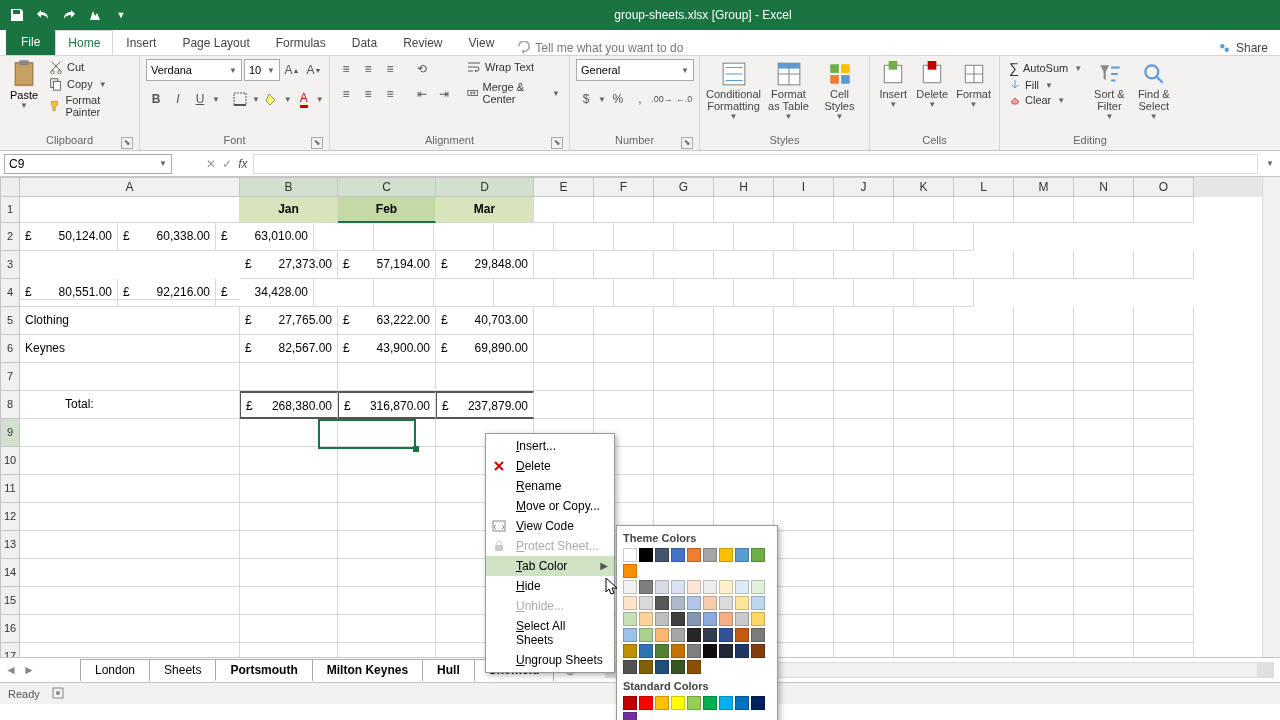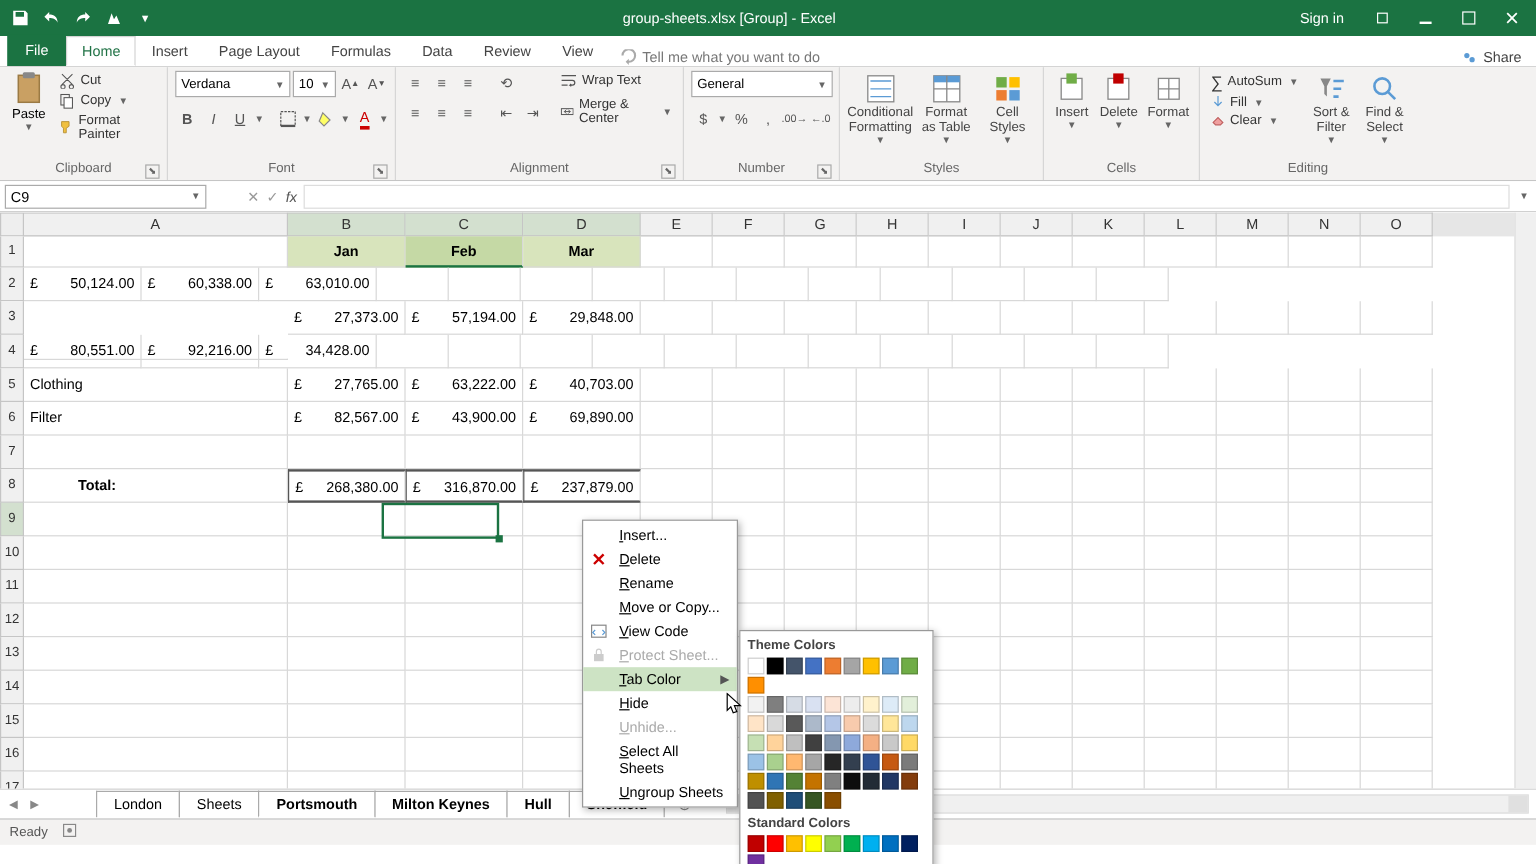--- a/index.html
+++ b/index.html
@@ -52,21 +52,21 @@
 .row-h { width:20px; border:1px solid #c5c5c5; border-top:none; text-align:center; font-size:11px; color:#333; background:#f0f0f0; line-height:18px; }
 .row-h.sel { background:#d3e0cf; }
 .cells { position:absolute; top:20px; left:20px; right:18px; }
 .data-row { display:flex; height:28px; }
 .cell { border-right:1px solid #d8d8d8; border-bottom:1px solid #d8d8d8; padding:0 5px; line-height:27px; font-size:12px; color:#000; overflow:hidden; white-space:nowrap; }
 .cell.money { text-align:right; display:flex; justify-content:space-between; }
 .cell.money .cur { }
 .hdr-cell { background:#d8e4bc; font-weight:bold; text-align:center; }
 .hdr-cell.sel { border-bottom:2px solid #1b7342; background:#c5d9a5; }
 .total-row .cell { border-top:2px solid #666; }
-.total-row .tlabel { font-weight:bold;padding-left:45px; }
+.total-row .tlabel { font-weight:normal;padding-left:45px; }
 .active-cell { position:absolute; border:2px solid #1b7342; pointer-events:none; }
 .fill-handle { position:absolute; width:6px; height:6px; background:#1b7342; }
 .vscroll { position:absolute; top:0; right:0; width:18px; bottom:0; background:#f0f0f0; border-left:1px solid #ddd; }
 
 .sheet-tabs { height:25px; display:flex; align-items:center; background:#fff; border-top:1px solid #c5c5c5; }
 .nav-arrows { width:40px; display:flex; justify-content:center; gap:6px; color:#888; }
 .sheet-tab { padding:3px 14px; border:1px solid #aaa; border-bottom:none; margin-right:-1px; background:#fff; font-size:12px; cursor:pointer; }
 .sheet-tab.grouped { background:#fff; font-weight:bold; }
 .sheet-tab.active { background:#fff; border-bottom:1px solid #fff; font-weight:bold; }
 .add-sheet { width:22px; text-align:center; color:#888; font-size:14px; margin-left:6px; }
@@ -113,43 +113,20 @@
         </svg>
       </div>
     <div class="qat-btn">
         <svg class="icon-sm" viewBox="0 0 16 16">
           <path d="M3 13l3-9 2 5 2-3 3 7H3z"></path>
         </svg>
       </div>
     <div class="qat-btn" style="color:#fff;font-size:9px">▼</div>
   </div>
   <div class="doc-title">group-sheets.xlsx  [Group] - Excel</div>
-  <div class="win-controls">
-    <span class="signin">Sign in</span>
-    <div class="win-btn">
-        <svg width="12" height="12" viewBox="0 0 12 12">
-          <rect x="2" y="2" width="8" height="8" fill="none" stroke="#fff"></rect>
-        </svg>
-      </div>
-    <div class="win-btn">
-        <svg width="12" height="12" viewBox="0 0 12 12">
-          <rect x="1" y="9" width="10" height="2"></rect>
-        </svg>
-      </div>
-    <div class="win-btn">
-        <svg width="12" height="12" viewBox="0 0 12 12">
-          <rect x="1" y="1" width="10" height="10" fill="none" stroke="#fff"></rect>
-        </svg>
-      </div>
-    <div class="win-btn">
-        <svg width="12" height="12" viewBox="0 0 12 12">
-          <path d="M2 2l8 8M10 2l-8 8" stroke="#fff" stroke-width="1.5"></path>
-        </svg>
-      </div>
-  </div>
 </div>
 
 <div class="ribbon-tabs">
   <div class="ribbon-tab file">File</div>
   <div class="ribbon-tab active">Home</div>
   <div class="ribbon-tab">Insert</div>
   <div class="ribbon-tab">Page Layout</div>
   <div class="ribbon-tab">Formulas</div>
   <div class="ribbon-tab">Data</div>
   <div class="ribbon-tab">Review</div>
@@ -578,21 +555,21 @@
         <div class="cell " style="width: 60px;"></div>
         <div class="cell " style="width: 60px;"></div>
         <div class="cell " style="width: 60px;"></div>
         <div class="cell " style="width: 60px;"></div>
         <div class="cell " style="width: 60px;"></div>
         <div class="cell " style="width: 60px;"></div>
         <div class="cell " style="width: 60px;"></div>
         <div class="cell " style="width: 60px;"></div>
       </div>
       <div class="data-row" style="height: 28px;">
-        <div class="cell " style="width: 220px;">Filter</div>
+        <div class="cell " style="width: 220px;">Keynes</div>
         <div class="cell money" style="width: 98px;">
           <span class="cur">£</span>
           <span>82,567.00</span>
         </div>
         <div class="cell money" style="width: 98px;">
           <span class="cur">£</span>
           <span>43,900.00</span>
         </div>
         <div class="cell money" style="width: 98px;">
           <span class="cur">£</span>

